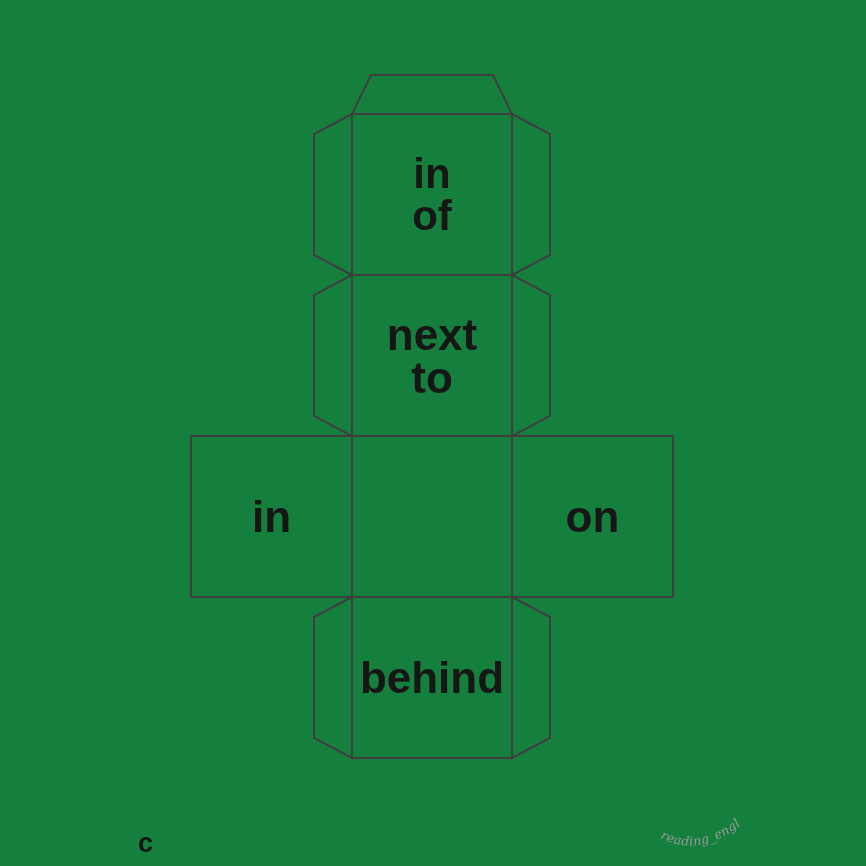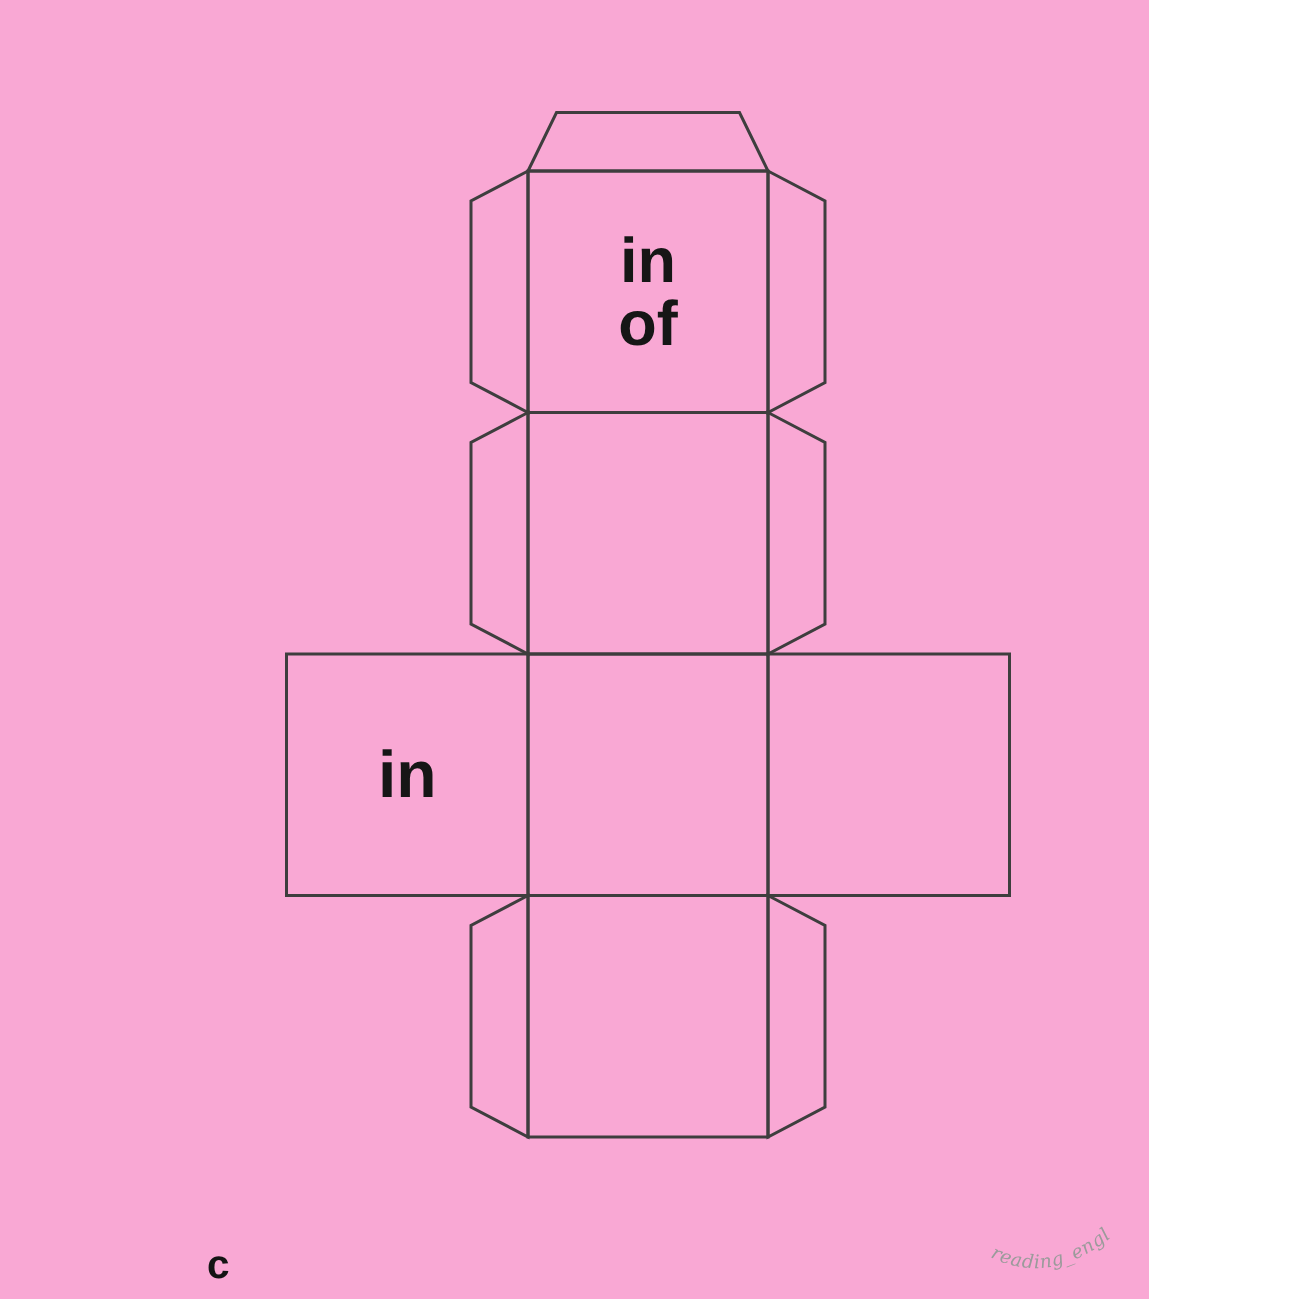--- a/index.html
+++ b/index.html
@@ -2,23 +2,23 @@
 <html><head>
 <meta charset="utf-8">
 <style>
   html, body {
     margin: 0;
     padding: 0;
     background: #ffffff;
   }
   .canvas {
     position: relative;
-    width: 766px;
+    width: 866px;
     height: 866px;
-    background: #f9a8d4;
+    background: #15803d;
     overflow: hidden;
     font-family: "Liberation Sans", sans-serif;
   }
   .net-svg {
     position: absolute;
     left: 0;
     top: 0;
   }
   .face-label {
     position: absolute;
@@ -89,27 +89,37 @@
       <rect x="512" y="436" width="161" height="161" stroke="#3e3e3e"></rect>
       <rect x="352" y="597" width="160" height="161" stroke="#3e3e3e"></rect>
     </g>
   </svg>
 
   <div class="face-label label-top">
     <span>in</span>
     <span>of</span>
   </div>
 
+  <div class="face-label label-front">
+    <span>next</span>
+    <span>to</span>
+  </div>
 
   <div class="face-label label-left">
     <span>in</span>
   </div>
 
 
+  <div class="face-label label-right">
+    <span>on</span>
+  </div>
 
+  <div class="face-label label-back">
+    <span>behind</span>
+  </div>
 
   <div class="page-letter">c</div>
 
   <svg class="watermark-svg" width="130" height="66" viewBox="0 0 130 66">
     <defs>
       <path id="wm-arc" d="M 20 38 Q 60 58 102 24"></path>
     </defs>
     <text class="watermark-text">
       <textPath href="#wm-arc">reading_english</textPath>
     </text>

